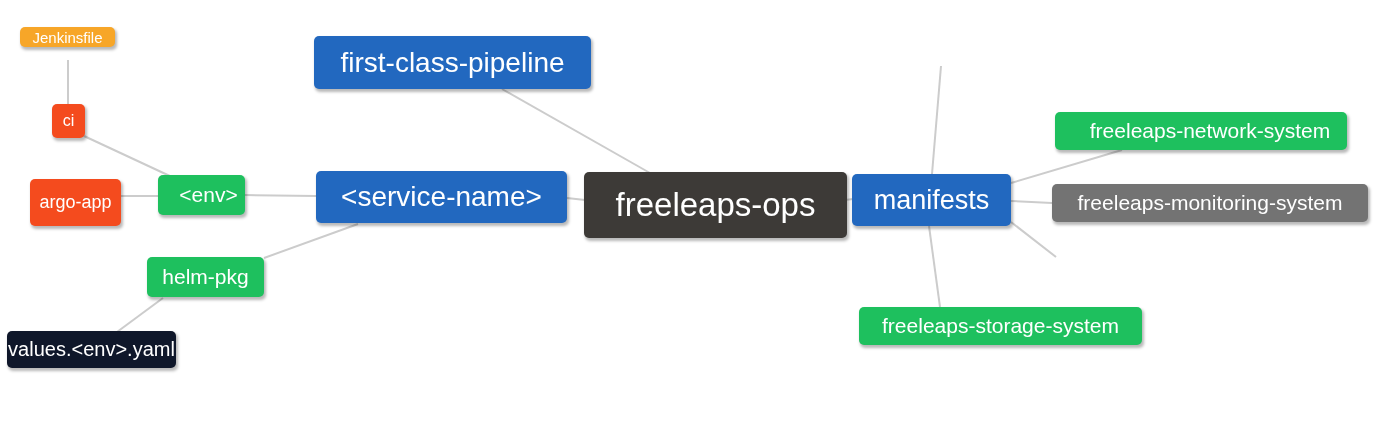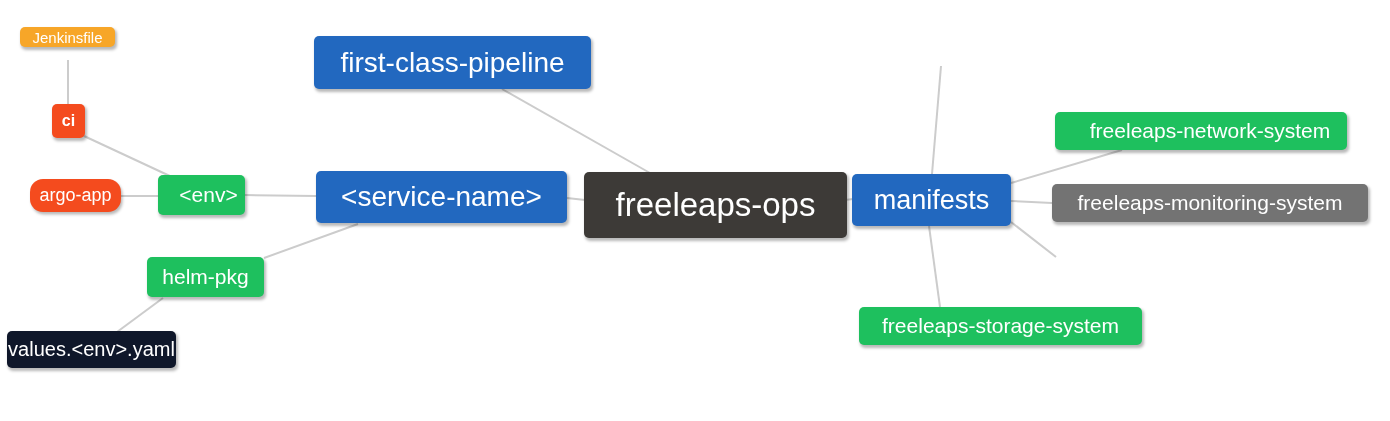--- a/index.html
+++ b/index.html
@@ -18,22 +18,22 @@
     display:flex;align-items:center;justify-content:center;
     color:#ffffff;
     border-radius:5px;
     box-shadow:1.5px 2.5px 3px rgba(0,0,0,0.28);
     white-space:nowrap;
     cursor:pointer;
     user-select:none;
   }
   
   .n-jenkinsfile {left:20px;  top:27px;  width:95px;  height:20px; font-size:15px;}
-  .n-ci          {left:52px;  top:104px; width:33px;  height:34px; font-size:16px;font-weight:bold;}
-  .n-argo-app    {left:30px;  top:179px; width:91px;  height:33px; font-size:18px;border-radius:13px;}
+  .n-ci          {left:52px;  top:104px; width:33px;  height:34px; font-size:16px;}
+  .n-argo-app    {left:30px;  top:179px; width:91px;  height:47px; font-size:18px;}
   .n-env         {left:158px; top:175px; width:87px;  height:40px; font-size:21px;padding-left:14px;}
   .n-helm-pkg    {left:147px; top:257px; width:117px; height:40px; font-size:21px;}
   .n-values      {left:7px;   top:331px; width:169px; height:37px; font-size:20px;}
   .n-fcp         {left:314px; top:36px;  width:277px; height:53px; font-size:28px;}
   .n-service     {left:316px; top:171px; width:251px; height:52px; font-size:28px;}
   .n-ops         {left:584px; top:172px; width:263px; height:66px; font-size:33px;}
   .n-manifests   {left:852px; top:174px; width:159px; height:52px; font-size:27px;}
   .n-devops      {left:797px; top:28px;  width:288px; height:38px; font-size:21px;}
   .n-network     {left:1055px;top:112px; width:292px; height:38px; font-size:21px;padding-left:18px;}
   .n-monitoring  {left:1052px;top:184px; width:316px; height:38px; font-size:21px;}

